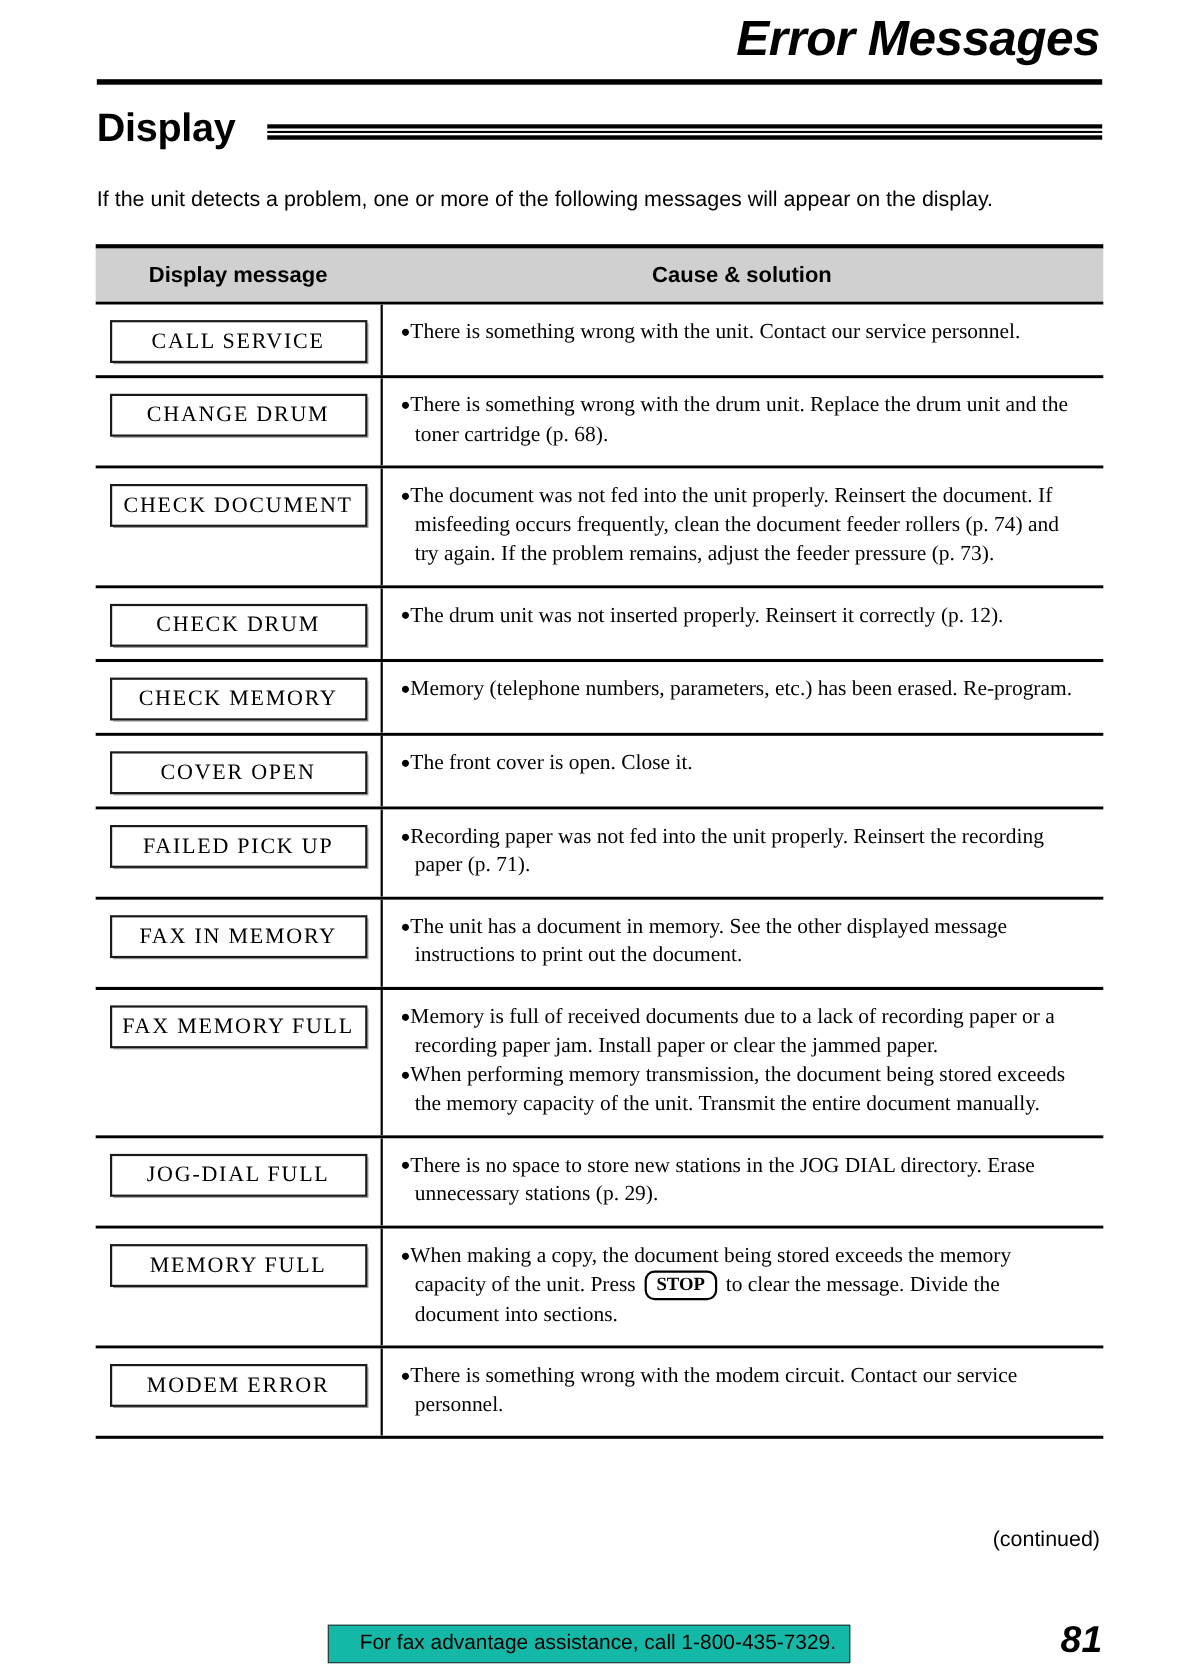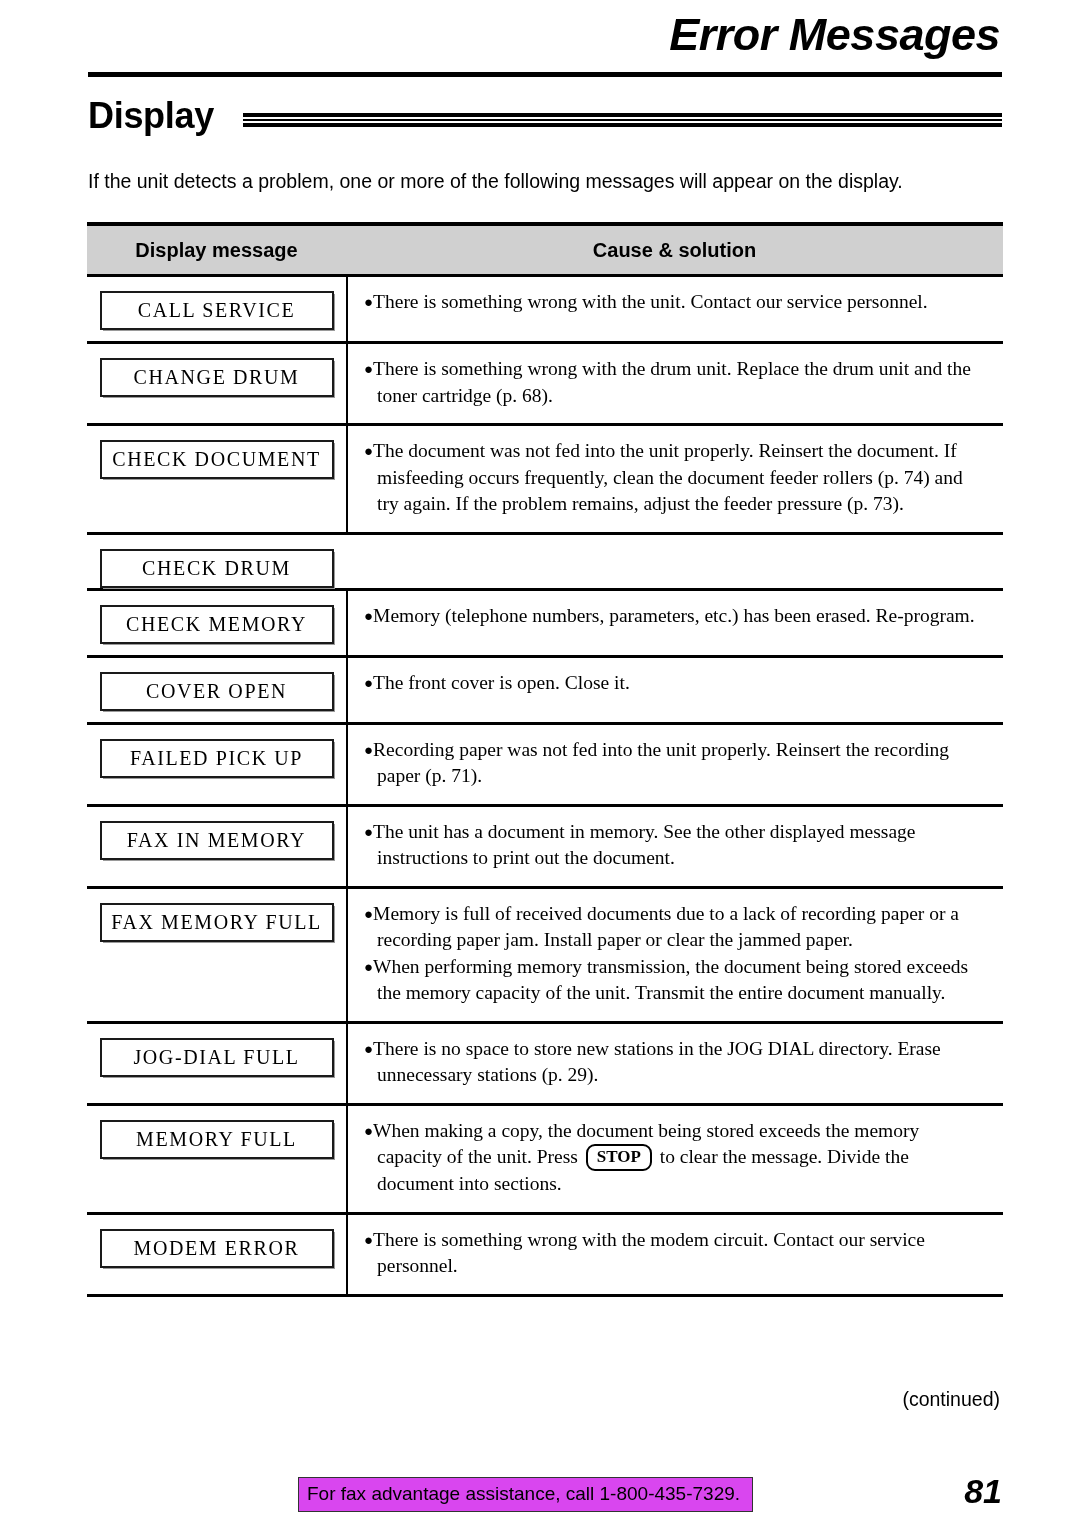--- a/index.html
+++ b/index.html
@@ -184,24 +184,24 @@
     right: 80px;
     top: 1388px;
     font-size: 19.5px;
   }
   .fax-box {
     position: absolute;
     left: 298px;
     top: 1477px;
     box-sizing: border-box;
     border: 1.5px solid #333;
-    padding: 5px 12px 6px 8px;
+    padding: 5px 12px 6px 28px;
     font-size: 19px;
     line-height: 22px;
-    background: #d946ef;
+    background: #14b8a6;
     white-space: nowrap;
   }
   .page-num {
     position: absolute;
     right: 78px;
     top: 1472px;
     font-size: 34px;
     font-weight: bold;
     font-style: italic;
   }
@@ -259,20 +259,23 @@
           </div>
           <div class="cell-cause">
             <div class="bullet-line"><span class="dot">●</span><span>The document was not fed into the unit properly. Reinsert the document. If misfeeding occurs frequently, clean the document feeder rollers (p. 74) and try again. If the problem remains, adjust the feeder pressure (p. 73).</span></div>
           </div>
         </div>
         <div class="rowsep"></div>
         <div class="trow">
           <div class="cell-msg">
             <div class="msgbox">CHECK DRUM</div>
           </div>
+          <div class="cell-cause">
+            <div class="bullet-line"><span class="dot">●</span><span>The drum unit was not inserted properly. Reinsert it correctly (p. 12).</span></div>
+          </div>
         </div>
         <div class="rowsep"></div>
         <div class="trow">
           <div class="cell-msg">
             <div class="msgbox">CHECK MEMORY</div>
           </div>
           <div class="cell-cause">
             <div class="bullet-line"><span class="dot">●</span><span>Memory (telephone numbers, parameters, etc.) has been erased. Re-program.</span></div>
           </div>
         </div>

